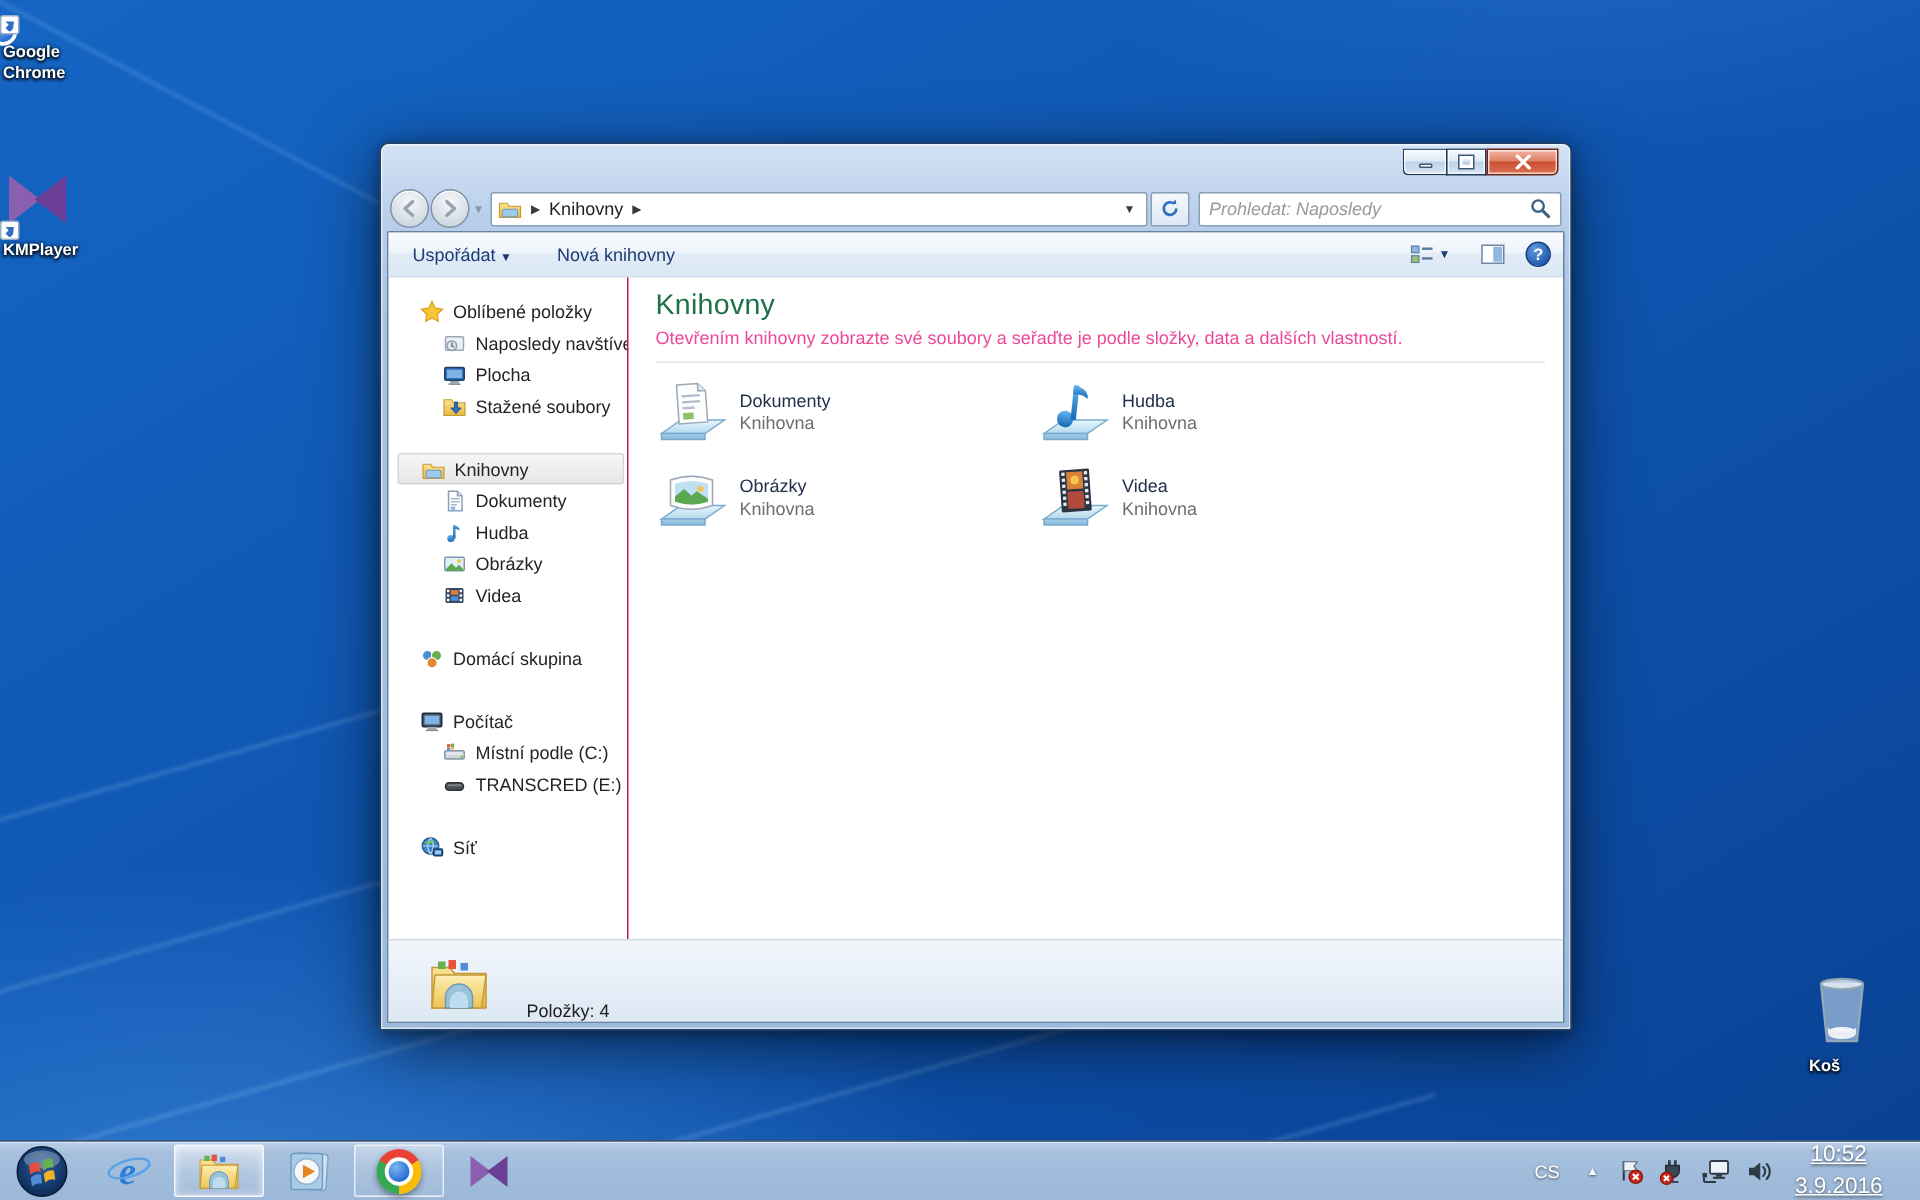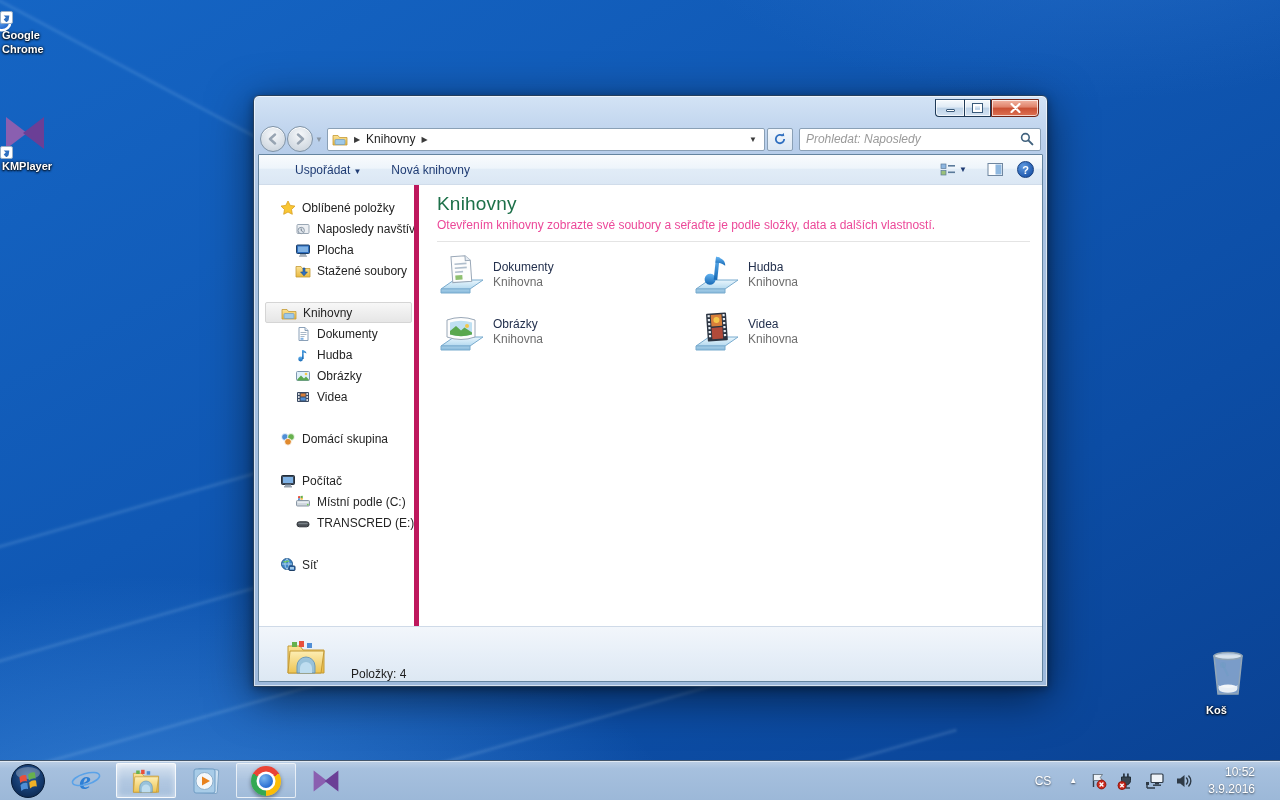--- a/index.html
+++ b/index.html
@@ -70,30 +70,30 @@
     background:linear-gradient(#f4f8fc,#dce8f4); display:flex; align-items:center; justify-content:center; }
   .searchbox { flex:1; height:23px; margin-left:6px; background:#fff; border:1px solid #8aa0b6; border-radius:2px;
     display:flex; align-items:center; padding:0 6px; }
   .searchbox .ph { flex:1; font-size:12px; font-style:italic; color:#9a9a9a; white-space:nowrap; overflow:hidden; }
 
   .client { height:528px; background:#fff; border:1px solid #64849f; border-radius:1px;
     display:flex; flex-direction:column; overflow:hidden; }
   .toolbar { height:30px; flex:0 0 30px; display:flex; align-items:center;
     background:linear-gradient(#f9fbfd 0%,#eef5fb 45%,#e1ecf7 50%,#dbe7f4 100%);
     border-bottom:1px solid #d0dcea; padding:0 8px; }
-  .tb-btn { font-size:12px; color:#1f3b73; padding:4px 8px; border-radius:2px; white-space:nowrap;margin-left:20px; }
+  .tb-btn { font-size:12px; color:#1f3b73; padding:4px 8px; border-radius:2px; white-space:nowrap; }
   .tb-caret { font-size:8px; color:#1f3b73; margin-left:3px; }
   .tb-right { margin-left:auto; display:flex; align-items:center; }
   .tb-iconbtn { display:flex; align-items:center; padding:3px 5px; border-radius:2px; }
   .helpbtn { width:17px; height:17px; border-radius:50%;
     background:radial-gradient(circle at 35% 30%, #5f9ae0, #2059ae 75%); border:1px solid #173f7e;
     color:#fff; font-size:11px; font-weight:bold; display:flex; align-items:center; justify-content:center; margin-left:8px; }
 
   .body-wrap { flex:1; display:flex; min-height:0; }
-  .sidebar { flex:0 0 160px; padding-top:12px; overflow:hidden; border-right:5px solid #be185d; }
+  .sidebar { flex:0 0 160px; padding-top:12px; overflow:hidden; border-right:1px solid #be185d; }
   .side-row { height:21px; display:flex; align-items:center; font-size:12px; color:#242424; white-space:nowrap; overflow:hidden; }
   .side-row .ic { flex:0 0 16px; height:16px; margin-right:6px; display:flex; align-items:center; justify-content:center; }
   .lvl0 { padding-left:21px; }
   .lvl1 { padding-left:36px; }
   .side-gap { height:21px; }
   .side-sel { background:linear-gradient(#f7f7f7,#e6e6e6); border:1px solid #d5d5d5; border-radius:2px;
     margin:0 2px 0 6px; padding-left:15px; }
 
   .main { flex:1; padding:8px 10px 0 18px; overflow:hidden; }
   .main h1 { font-size:19px; font-weight:normal; color:#1d7049; letter-spacing:.2px; }
@@ -117,22 +117,22 @@
   .start-slot { width:56px; }
   .task-active { border:1px solid rgba(255,255,255,.85); border-radius:2px; margin:2px 0;
     background:linear-gradient(rgba(255,255,255,.55), rgba(255,255,255,.18) 50%, rgba(255,255,255,.08));
     box-shadow:inset 0 0 6px rgba(255,255,255,.6); }
   .task-running { border:1px solid rgba(255,255,255,.7); border-radius:2px; margin:2px 0;
     background:linear-gradient(rgba(255,255,255,.32), rgba(255,255,255,.10) 50%, rgba(255,255,255,.04)); }
   .tray { margin-left:auto; display:flex; align-items:center; color:#fff; }
   .tray .lang { font-size:12px; padding:0 10px; text-shadow:0 1px 2px rgba(0,0,0,.6); }
   .tray .expand { font-size:8px; color:#fff; text-shadow:0 1px 2px rgba(0,0,0,.6); padding:0 8px; }
   .tray-ic { padding:0 5px; display:flex; align-items:center; }
-  .clock { text-align:right; font-size:12px; line-height:1.35; padding:0 12px 0 10px;
-    text-shadow:0 1px 2px rgba(0,0,0,.6); }
+  .clock { text-align:center; font-size:15px; line-height:1.35; padding:0 12px 0 10px;
+    text-shadow:0 1px 2px rgba(0,0,0,.6);text-decoration:underline; }
   .show-desktop { width:13px; border-left:1px solid #42566c;
     background:linear-gradient(90deg, rgba(255,255,255,.35), rgba(255,255,255,.05));
     box-shadow:inset 1px 0 0 rgba(255,255,255,.5); }
 
   .bin-wrap { position:absolute; left:1206px; top:650px; width:64px; text-align:left; }
   .bin-wrap .lbl { margin-top:2px; font-size:11px; font-weight:bold; color:#fff; text-shadow:0 1px 2px #000,0 0 3px #000; }
 </style>
 </head>
 <body>
 

